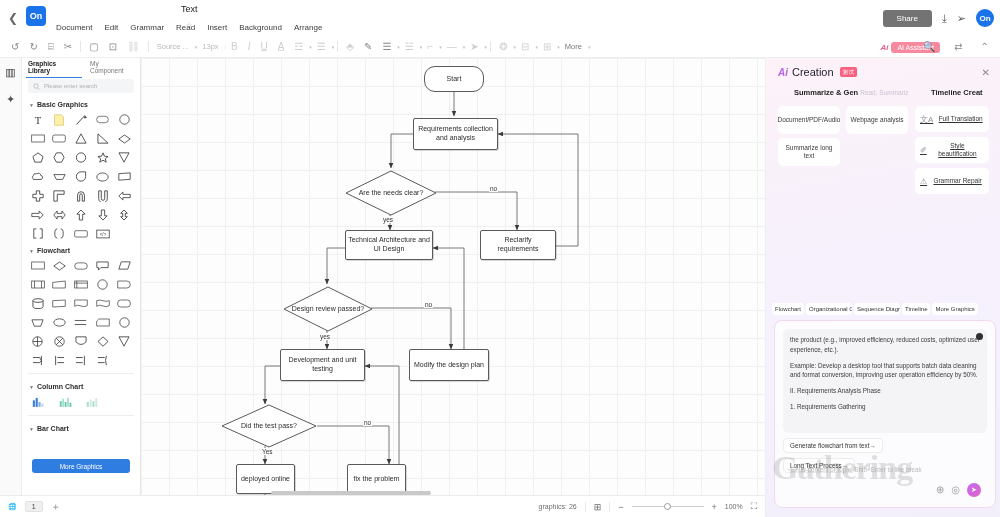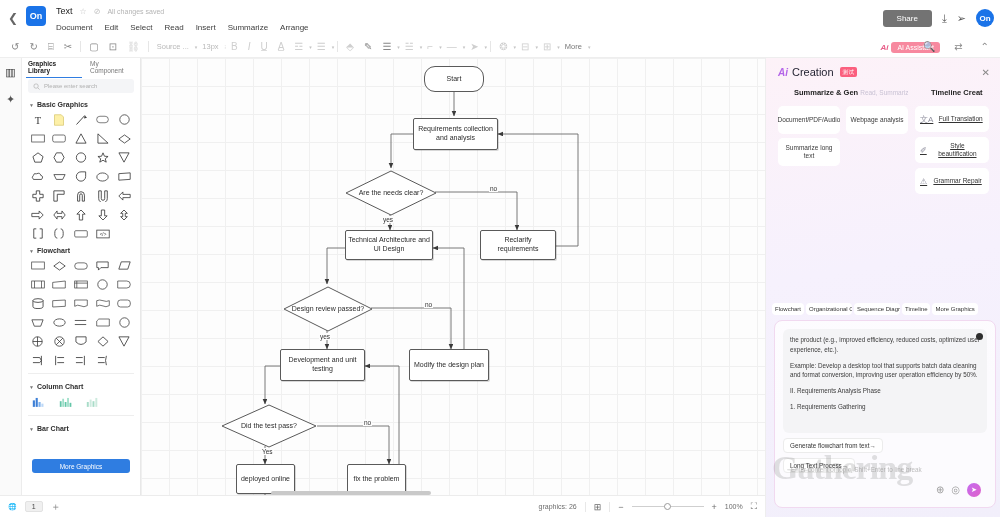--- a/index.html
+++ b/index.html
@@ -18,21 +18,21 @@
   .back-arrow {
     width: 26px; height: 36px; display: flex; align-items: center;
     justify-content: center; color: #666; font-size: 12px;
   }
   .logo-on {
     width: 20px; height: 20px; background: #1a73e8; border-radius: 4px;
     color: #fff; font-size: 9px; font-weight: bold; display: flex;
     align-items: center; justify-content: center; margin-top: 6px;
   }
   .title-block { margin-left: 10px; padding-top: 4px; }
-  .title-row { display: flex; align-items: center; gap: 7px; height: 14px; }
+  .title-row { display: flex; align-items: center; gap: 7px; height: 14px; flex-direction: column; }
   .doc-title { font-size: 9px; color: #222; font-weight: 400; }
   .star-icon, .saved-icon { font-size: 8px; color: #c0c0c0; }
   .saved-text { font-size: 7px; color: #b4b4b4; }
   .menu-row { display: flex; gap: 12px; margin-top: 5px; }
   .menu-item { font-size: 8px; color: #3c3c3c; cursor: pointer; }
 
   .top-right {
     position: absolute; right: 6px; top: 0; height: 36px;
     display: flex; align-items: center; gap: 10px;
   }
@@ -284,24 +284,24 @@
     <div class="title-block">
       <div class="title-row">
         <span class="doc-title">Text</span>
         <span class="star-icon">☆</span>
         <span class="saved-icon">⊘</span>
         <span class="saved-text">All changes saved</span>
       </div>
       <div class="menu-row">
         <span class="menu-item">Document</span>
         <span class="menu-item">Edit</span>
-        <span class="menu-item">Select</span>
+        <span class="menu-item">Grammar</span>
         <span class="menu-item">Read</span>
         <span class="menu-item">Insert</span>
-        <span class="menu-item">Summarize</span>
+        <span class="menu-item">Background</span>
         <span class="menu-item">Arrange</span>
       </div>
     </div>
     <div class="top-right">
       <button class="share-btn">Share</button>
       <span class="icon-btn">⤓</span>
       <span class="icon-btn">➢</span>
       <span class="avatar-on">On</span>
     </div>
   </div>

